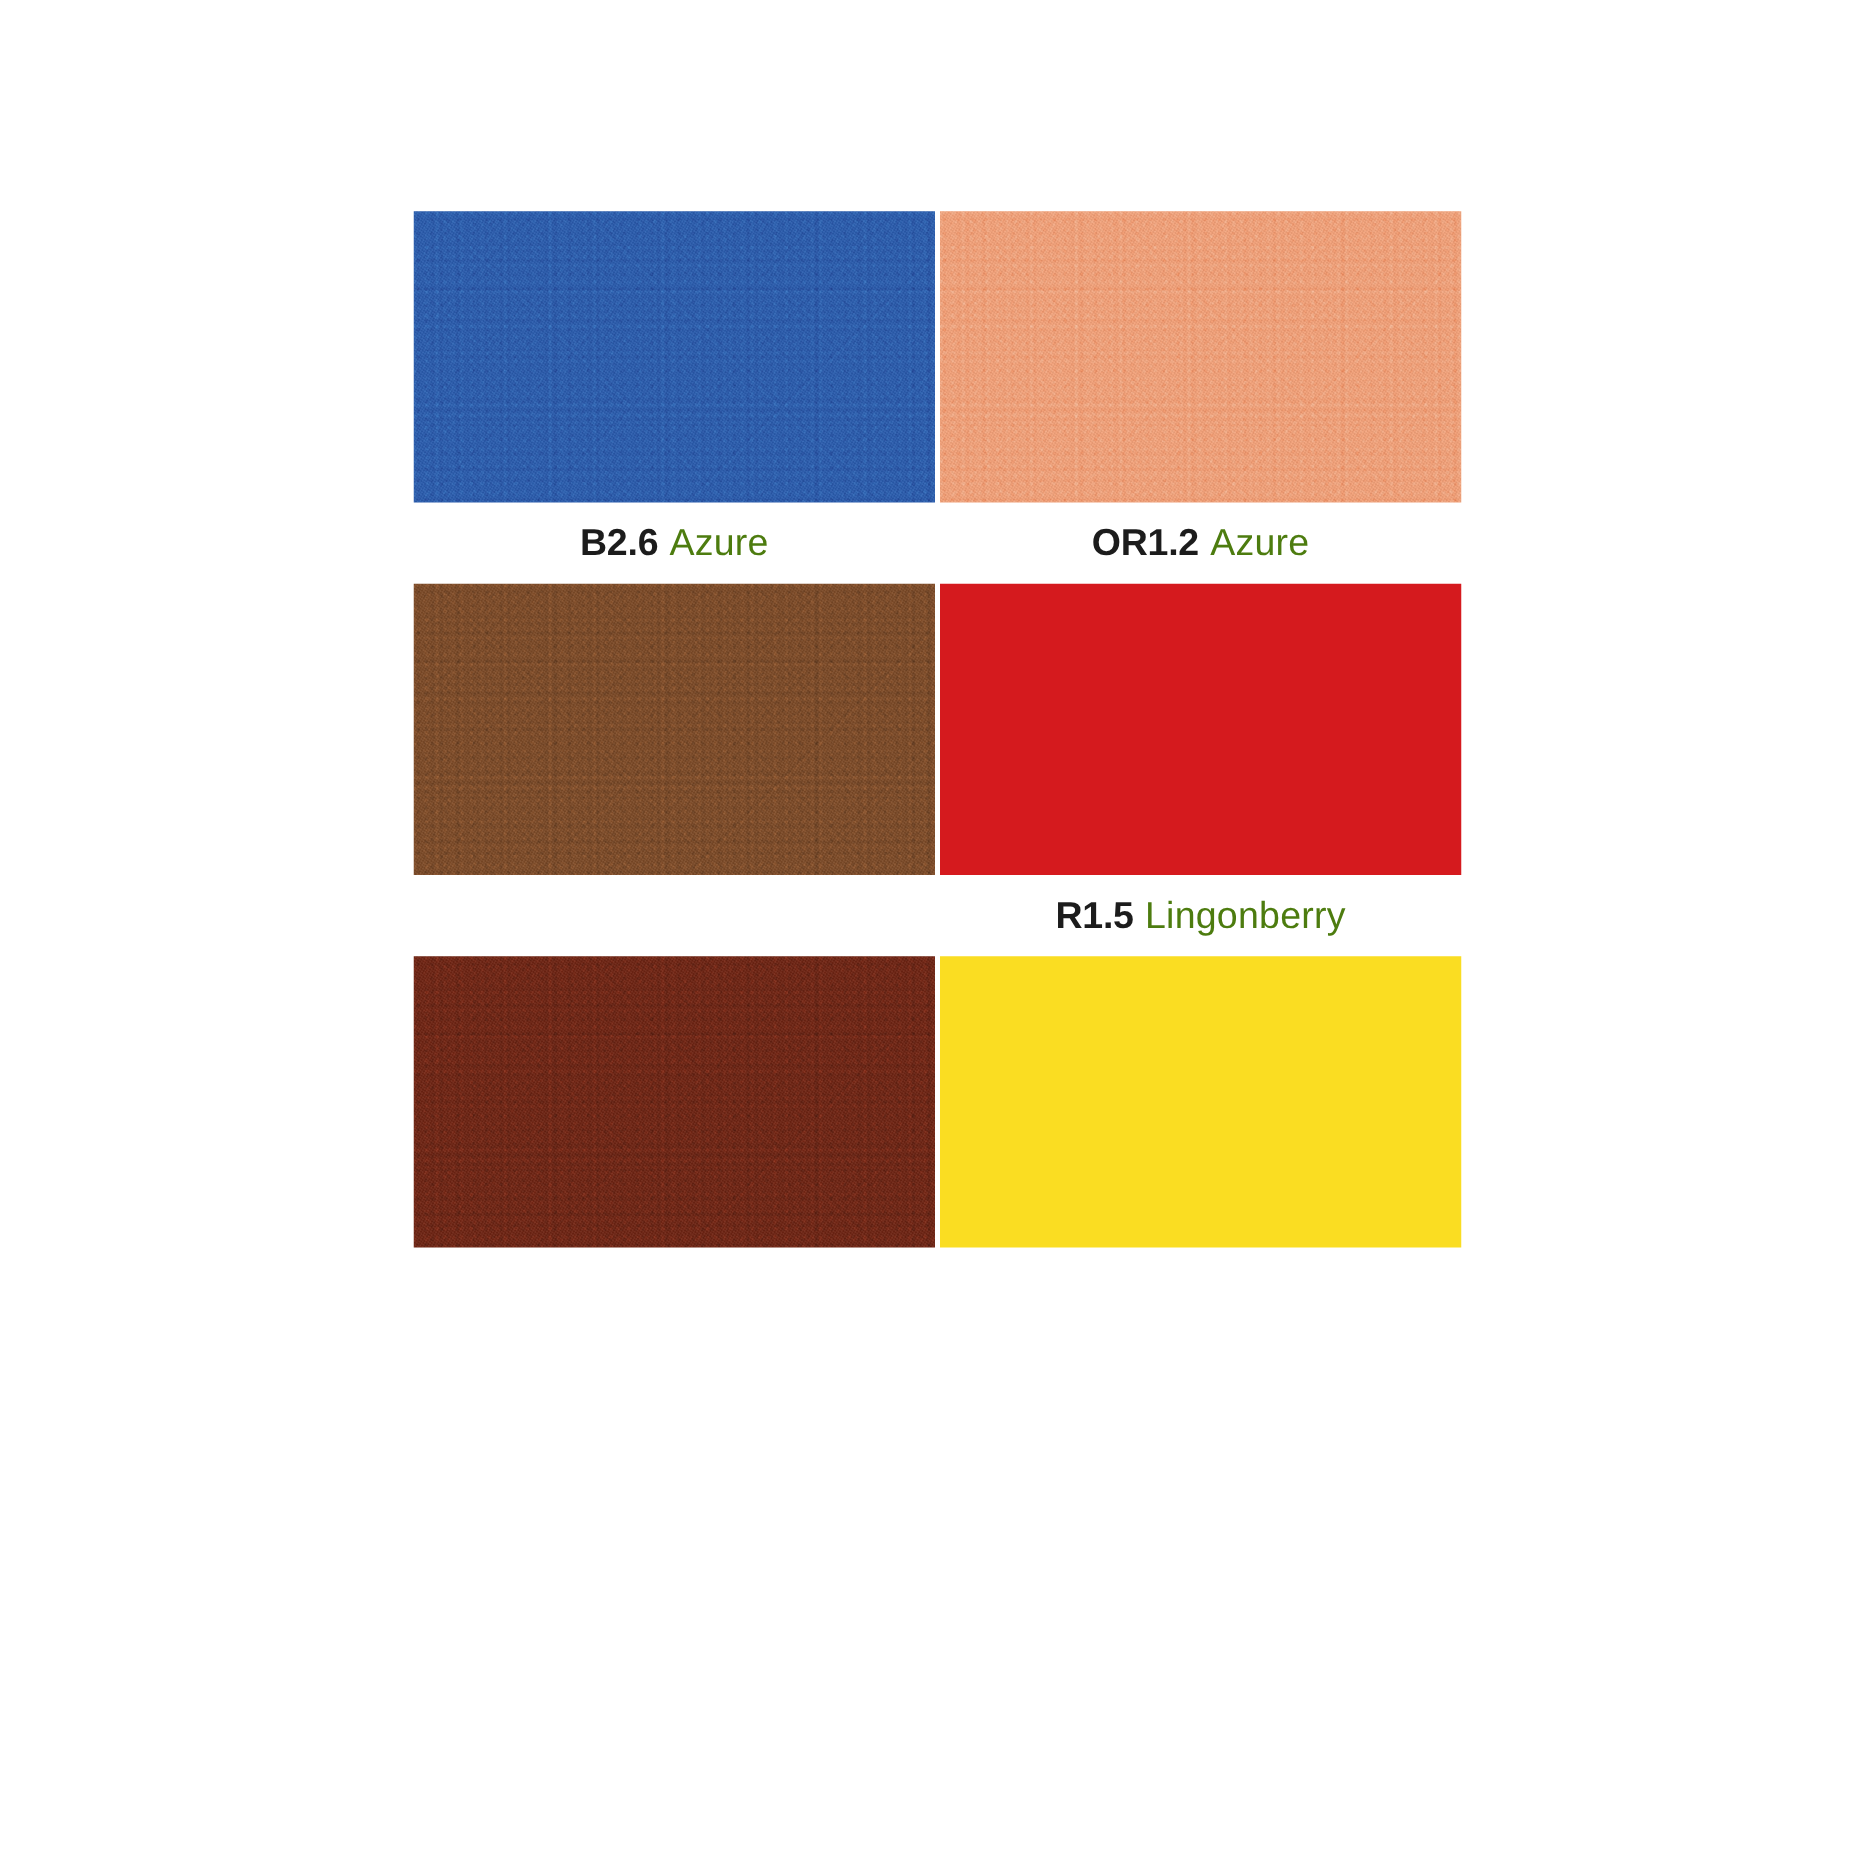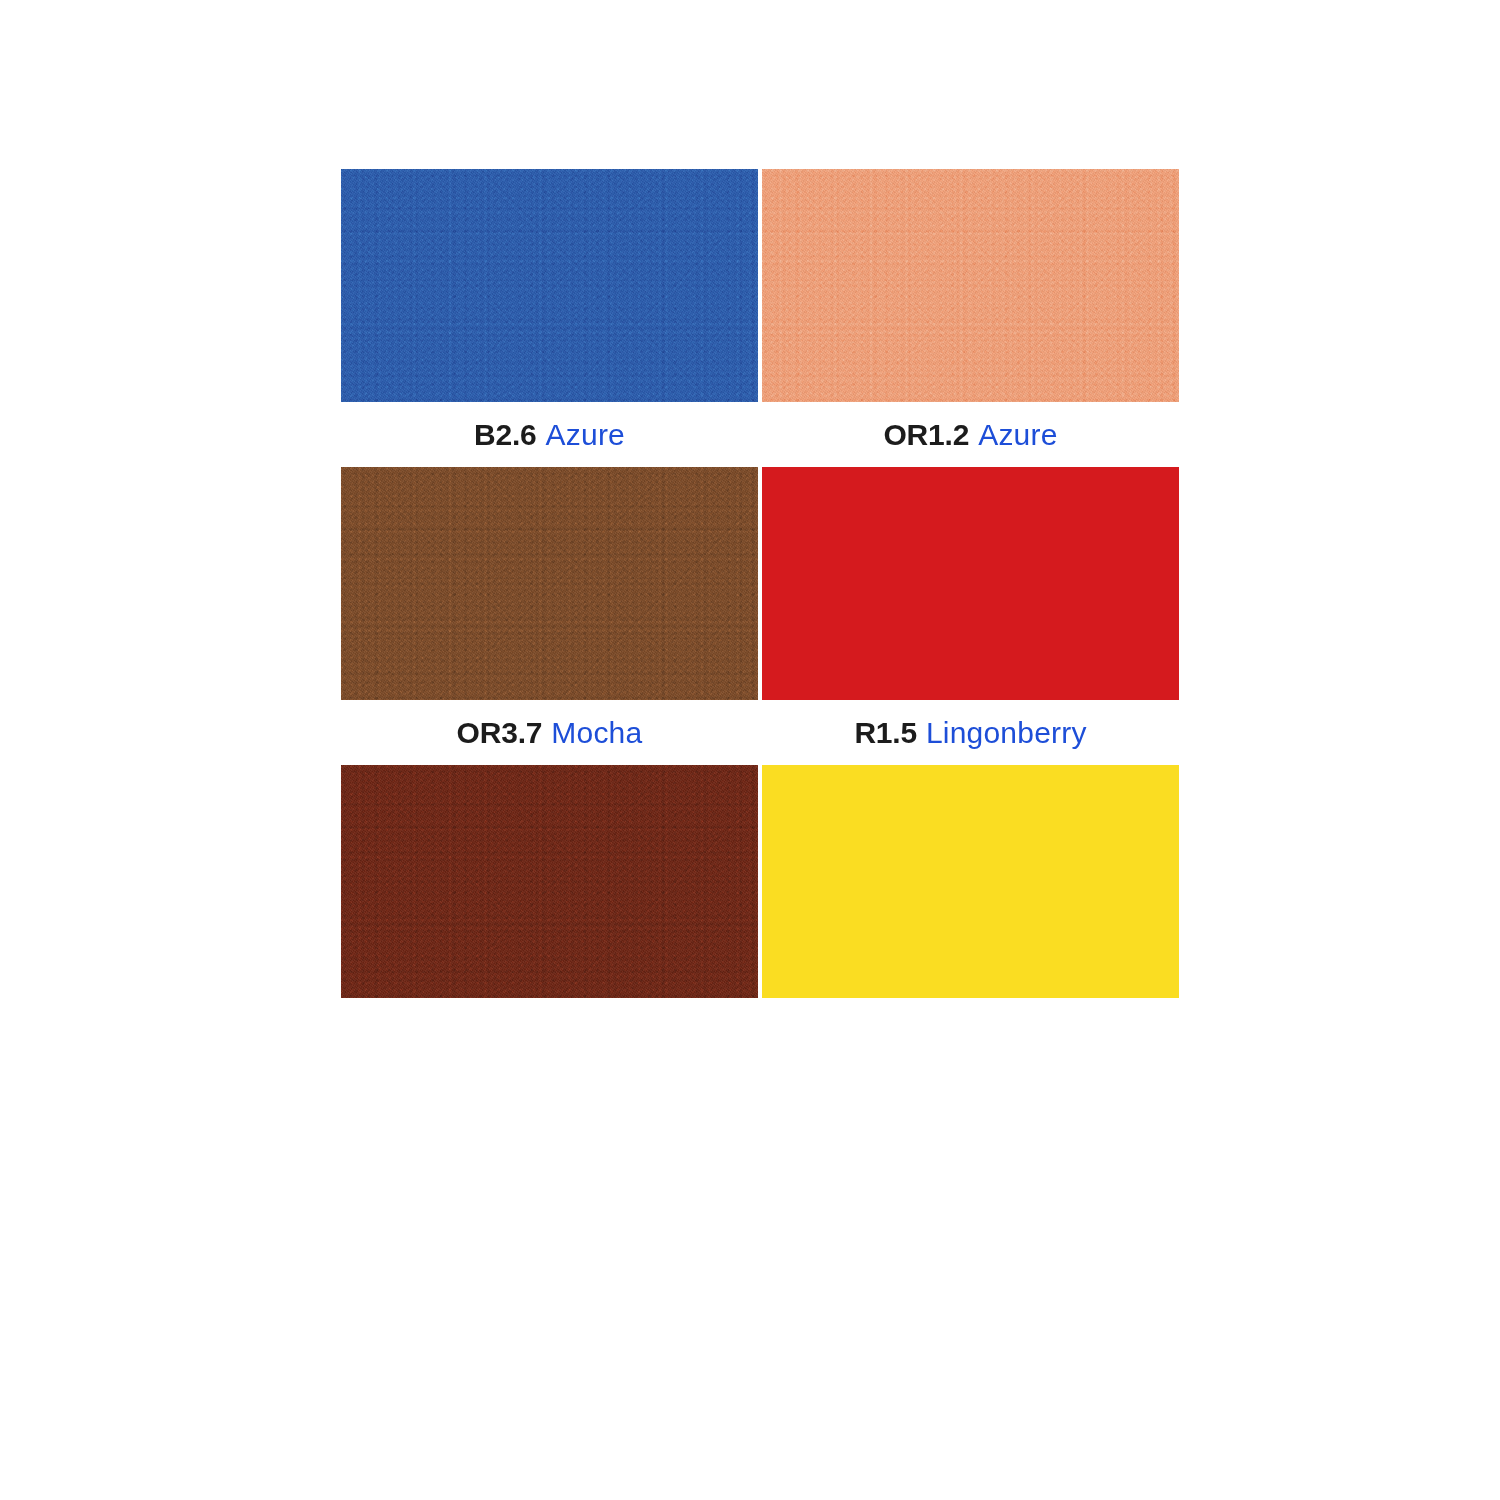--- a/index.html
+++ b/index.html
@@ -19,21 +19,21 @@
     position: absolute;
     left: 0;
     top: 0;
     width: 1500px;
     height: 1500px;
     background: #ffffff;
   }
 
   #swatch-grid {
     position: absolute;
-    left: 341px;
+    left: 331px;
     top: 169px;
     width: 838px;
     display: flex;
     flex-wrap: wrap;
     column-gap: 4px;
     row-gap: 0px;
   }
 
   .swatch-cell {
     width: 417px;
@@ -94,21 +94,21 @@
 
   .swatch-code {
     font-weight: 700;
     color: #1c1c1c;
     margin-right: 9px;
     letter-spacing: -0.2px;
   }
 
   .swatch-name {
     font-weight: 400;
-    color: #1d4ed8;
+    color: #4d7c0f;
     letter-spacing: 0.2px;
   }
 </style>
 </head>
 <body>
 
 <div id="palette-sheet" style="background: rgb(255, 255, 255);">
   <div id="swatch-grid">
       <div class="swatch-cell">
         <div class="swatch-chip textured" style="background: rgb(42, 92, 174);"></div>
@@ -119,24 +119,20 @@
       </div>
       <div class="swatch-cell">
         <div class="swatch-chip textured" style="background: rgb(244, 162, 122);"></div>
         <div class="swatch-label">
           <span class="swatch-code">OR1.2</span>
           <span class="swatch-name">Azure</span>
         </div>
       </div>
       <div class="swatch-cell">
         <div class="swatch-chip textured" style="background: rgb(124, 74, 39);"></div>
-        <div class="swatch-label">
-          <span class="swatch-code">OR3.7</span>
-          <span class="swatch-name">Mocha</span>
-        </div>
       </div>
       <div class="swatch-cell">
         <div class="swatch-chip" style="background: rgb(213, 26, 30);"></div>
         <div class="swatch-label">
           <span class="swatch-code">R1.5</span>
           <span class="swatch-name">Lingonberry</span>
         </div>
       </div>
       <div class="swatch-cell">
         <div class="swatch-chip textured" style="background: rgb(110, 36, 19);"></div>

